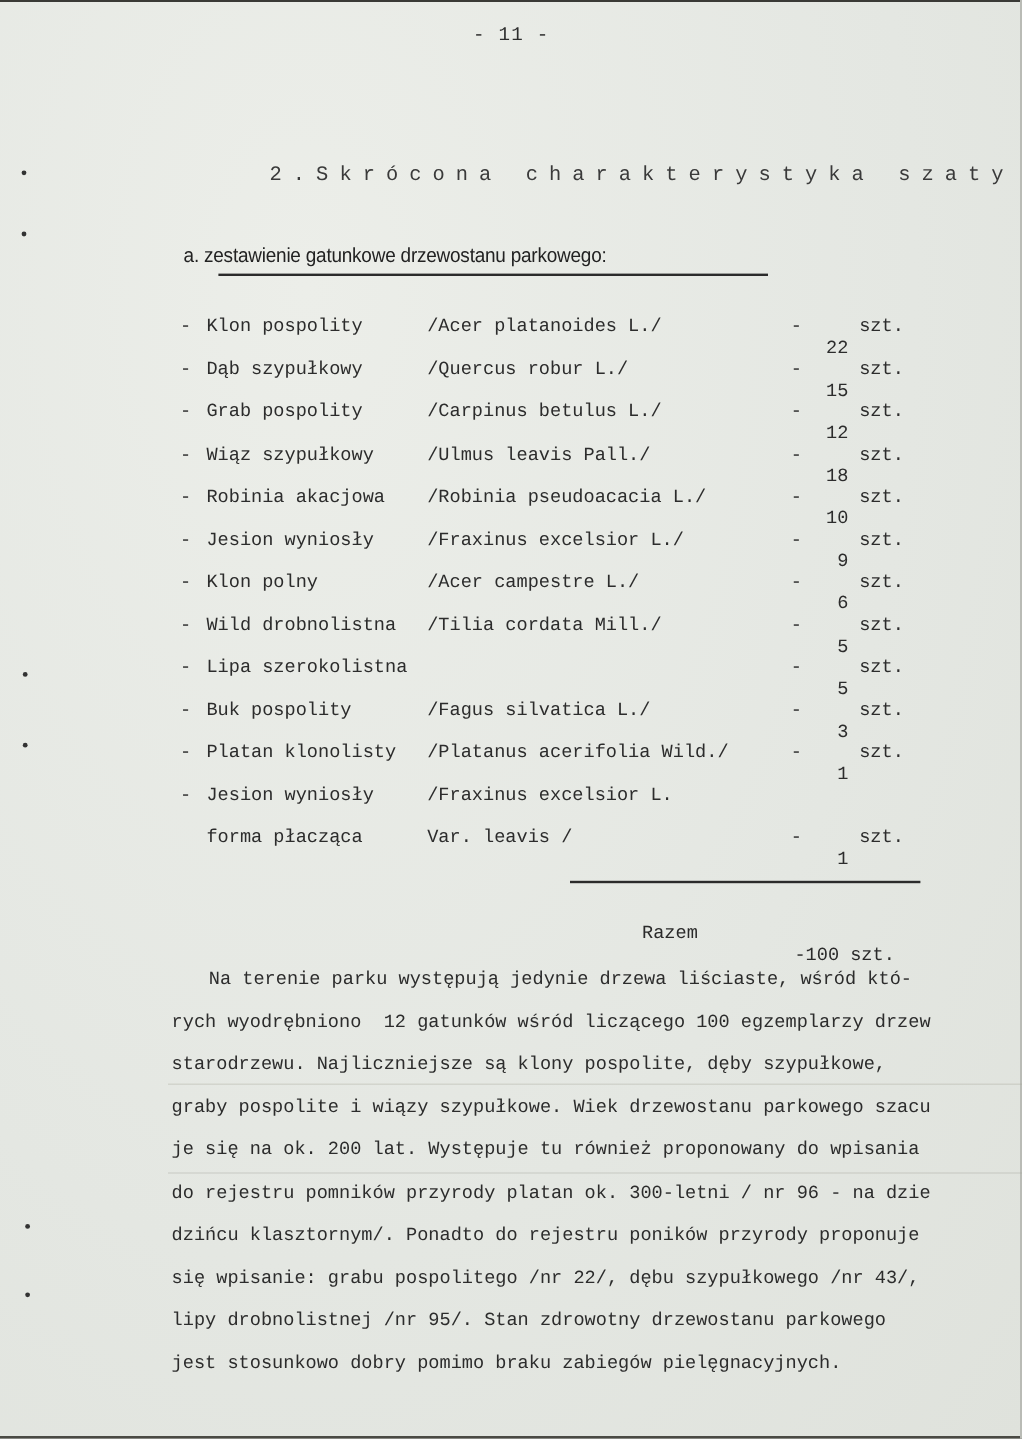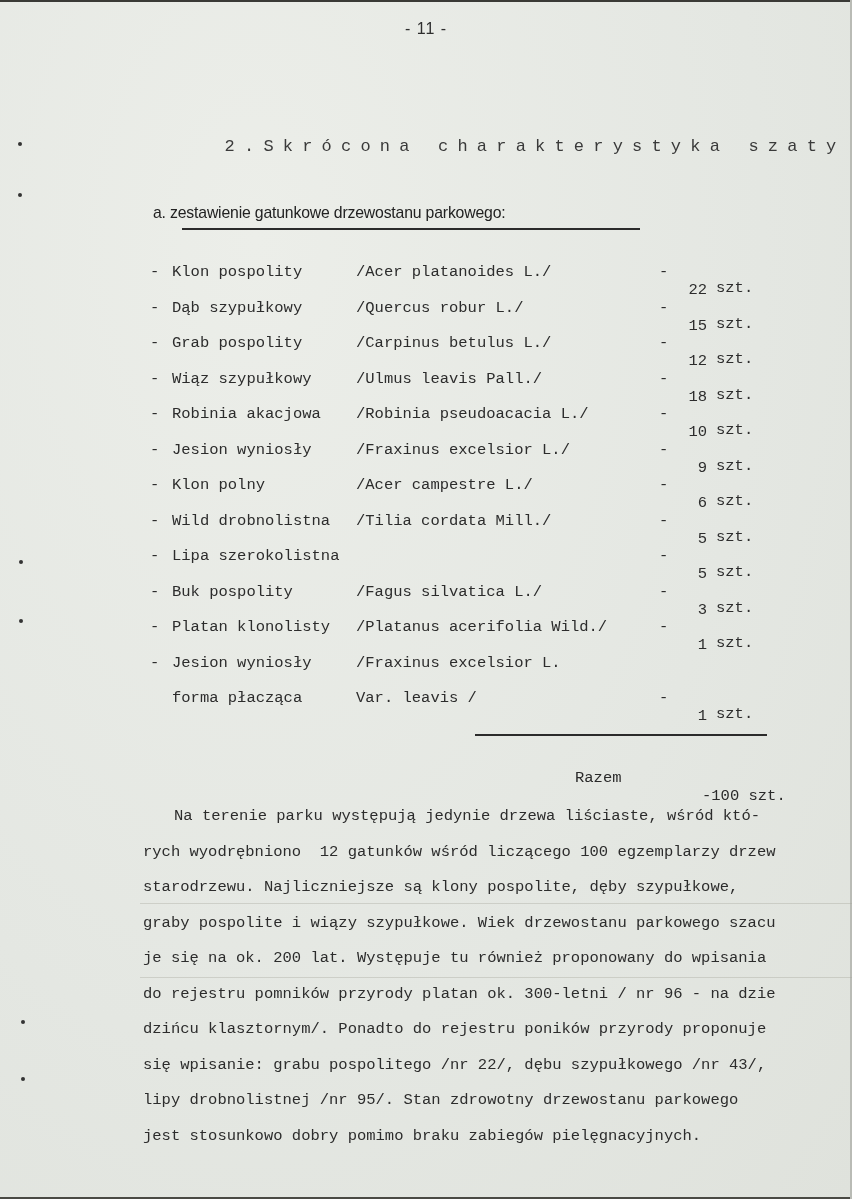--- a/index.html
+++ b/index.html
@@ -39,21 +39,21 @@
       position: absolute;
       width: 4px; height: 4px;
       border-radius: 50%;
       background: #333;
     }
     .page-number {
       position: absolute;
       top: 20px;
       left: 0; width: 852px;
       text-align: center;
-      font-family: Liberation Sans, sans-serif;
+      font-family: Liberation Mono, monospace;
       font-size: 16px;
       letter-spacing: 1px;
       color: #2e2e2e;
     }
     .heading {
       position: absolute;
       left: 147px;
       top: 96px;
       font-size: 17px;
       letter-spacing: 9.2px;
@@ -97,36 +97,35 @@
       height: 35.5px;
       font-size: 15.5px;
       white-space: pre;
       color: #2c2c2c;
     }
     .row .dash { position: absolute; left: 0; top: 3px; }
     .row .pl-name { position: absolute; left: 22px; top: 3px; }
     .row .latin { position: absolute; left: 206px; top: 3px; }
     .row .count-dash { position: absolute; left: 509px; top: 3px; }
     .row .count { position: absolute; left: 525px; top: 21px; width: 32px; text-align: right; }
-    .row .unit { position: absolute; left: 566px; top: 3px; margin-top: 16px; }
+    .row .unit { position: absolute; left: 566px; top: 3px; }
     .total-line {
       position: absolute;
       left: 475px;
       top: 734px;
       width: 292px;
       height: 2px;
       background: #2b2b2b;
     }
     .total {
       position: absolute;
       top: 751px;
       left: 535px;
       font-size: 15.5px;
       white-space: pre;
-      margin-left: 40px;
     }
     .total .label { position: absolute; left: 0; }
     .total .value { position: absolute; left: 127px; }
     .paragraph {
       position: absolute;
       left: 143px;
       top: 803px;
       width: 720px;
       font-size: 15.5px;
       color: #2c2c2c;

